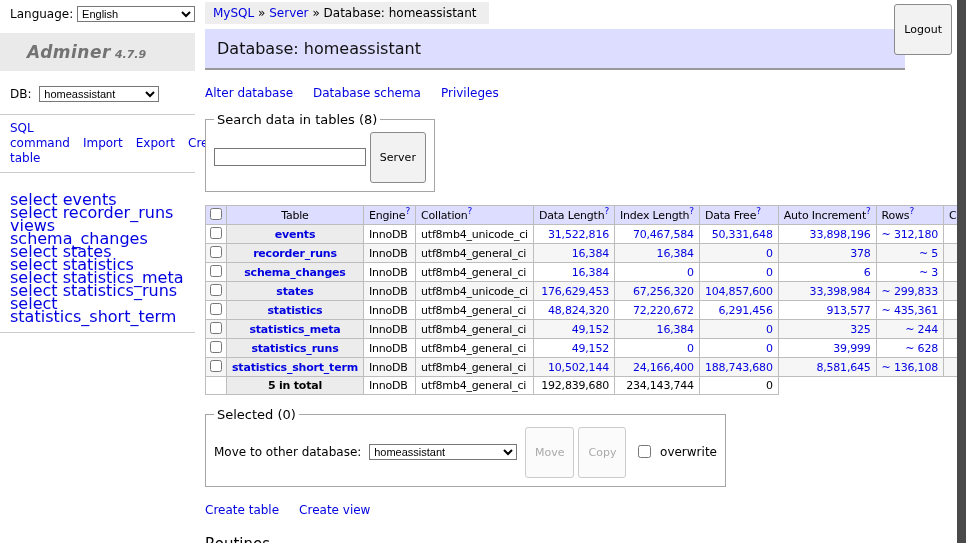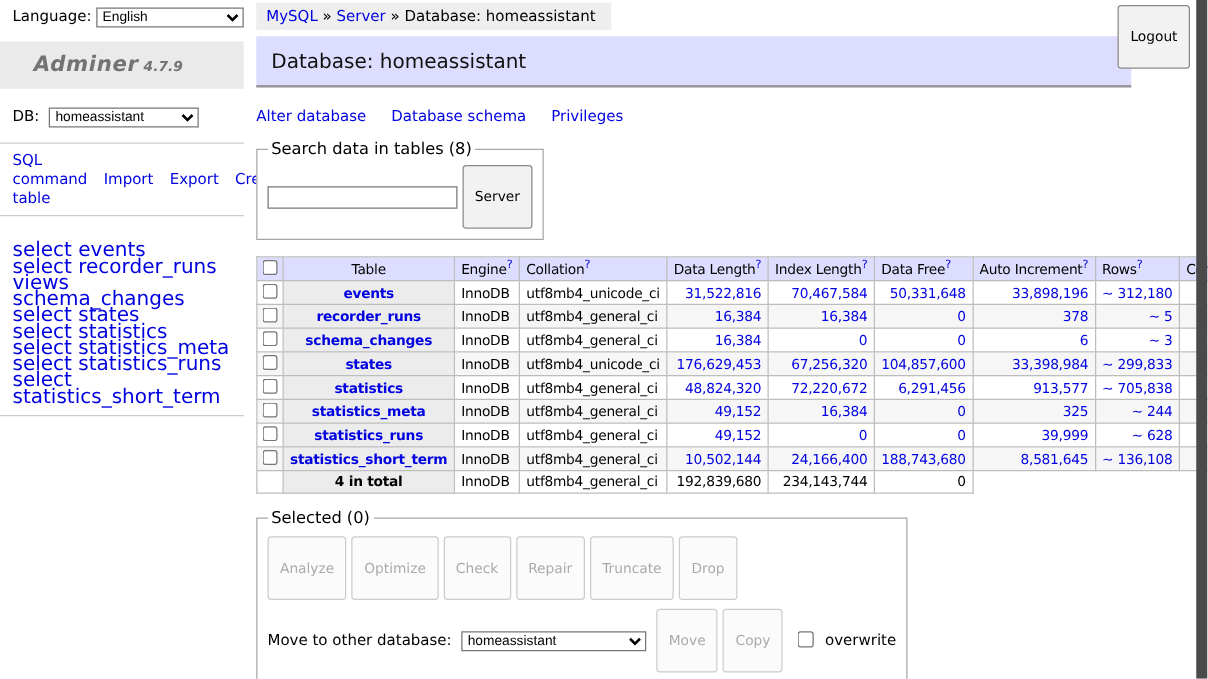--- a/index.html
+++ b/index.html
@@ -203,21 +203,21 @@
         </tr>
         <tr>
           <td class="chk"><input type="checkbox" style=""></td>
           <th><a href="#">statistics</a></th>
           <td>InnoDB</td>
           <td>utf8mb4_general_ci</td>
           <td class="num"><a href="#">48,824,320</a></td>
           <td class="num"><a href="#">72,220,672</a></td>
           <td class="num"><a href="#">6,291,456</a></td>
           <td class="num"><a href="#">913,577</a></td>
-          <td class="num"><a href="#">~ 705,838</a></td>
+          <td class="num"><a href="#">~ 435,361</a></td>
           <td></td>
         </tr>
         <tr class="alt">
           <td class="chk"><input type="checkbox" style=""></td>
           <th><a href="#">statistics_meta</a></th>
           <td>InnoDB</td>
           <td>utf8mb4_general_ci</td>
           <td class="num"><a href="#">49,152</a></td>
           <td class="num"><a href="#">16,384</a></td>
           <td class="num"><a href="#">0</a></td>
@@ -244,36 +244,35 @@
           <td>utf8mb4_general_ci</td>
           <td class="num"><a href="#">10,502,144</a></td>
           <td class="num"><a href="#">24,166,400</a></td>
           <td class="num"><a href="#">188,743,680</a></td>
           <td class="num"><a href="#">8,581,645</a></td>
           <td class="num"><a href="#">~ 136,108</a></td>
           <td></td>
         </tr>
         <tr class="total">
           <td class="chk"></td>
-          <th>4 in total</th>
+          <th>5 in total</th>
           <td>InnoDB</td>
           <td>utf8mb4_general_ci</td>
           <td class="num">192,839,680</td>
           <td class="num">234,143,744</td>
           <td class="num">0</td>
           <td class="nb"></td>
           <td class="nb"></td>
           <td class="nb"></td>
         </tr>
       </tbody>
   </table>
 
   <fieldset>
     <legend>Selected (0)</legend>
-    <div class="sel-btn-row"><button disabled="">Analyze</button><button disabled="">Optimize</button><button disabled="">Check</button><button disabled="">Repair</button><button disabled="">Truncate</button><button disabled="">Drop</button></div>
     <div class="move-row">
       <span>Move to other database:</span>
       <select>
         <option>homeassistant</option>
       </select>
       <span><button disabled="">Move</button><button disabled="">Copy</button></span>
       <input type="checkbox" id="overwrite-cb" style="">
       <label for="overwrite-cb">overwrite</label>
     </div>
   </fieldset>

